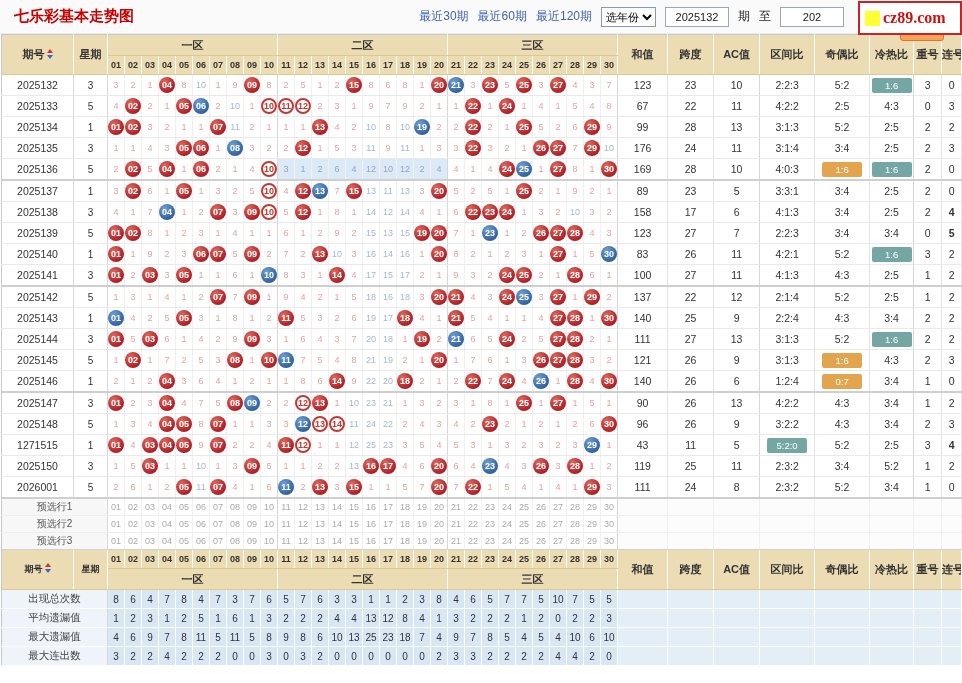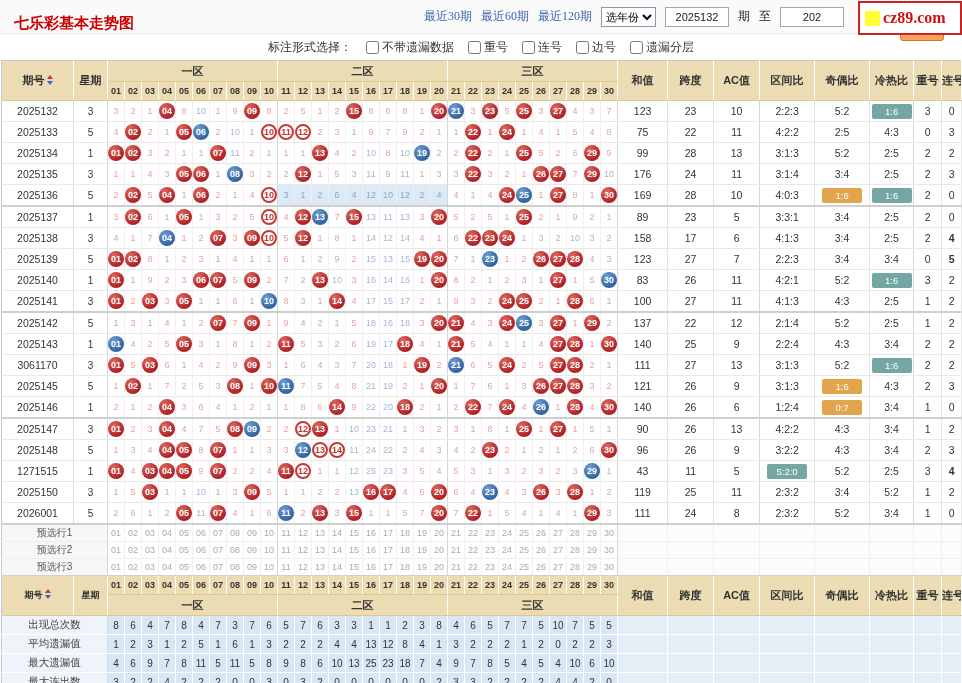--- a/index.html
+++ b/index.html
@@ -1,21 +1,21 @@
 <!DOCTYPE html>
 <html><head>
 <meta charset="utf-8">
 <style>
   html,body{margin:0;padding:0;background:#fff;}
   .page{position:relative;width:962px;height:683px;overflow:hidden;font-family:"Liberation Sans",sans-serif;background:#fff;}
   
-  .topbar{position:relative;height:33px;background:#fafafa;border-bottom:1px solid #e9e9e9;display:flex;align-items:flex-end;}
+  .topbar{position:relative;height:33px;background:#fafafa;border-bottom:1px solid #e9e9e9;display:flex;align-items:center;}
   .title{color:#cc0000;font-size:15px;font-weight:bold;margin-left:14px;}
   .controls{position:absolute;right:118px;top:0;height:33px;display:flex;align-items:center;gap:9px;}
-  .lnk{color:#3f62b3;font-size:12px;text-decoration:none;cursor:pointer;white-space:nowrap;font-family:Liberation Serif, serif;}
+  .lnk{color:#3f62b3;font-size:12px;text-decoration:none;cursor:pointer;white-space:nowrap;}
   .yearsel{font-size:11px;height:20px;border:1px solid #8a9bb0;background:#fff;}
   .numinput{width:58px;height:16px;border:1px solid #9aa7b5;font-size:11px;text-align:center;color:#222;padding:1px 2px;}
   .plain{font-size:12px;color:#222;white-space:nowrap;}
   .go-btn{position:absolute;right:18px;top:22px;width:42px;height:17px;background:#f5a35b;border:1px solid #d9762c;border-radius:3px;z-index:1;}
   .logo{position:absolute;right:0;top:1px;width:100px;height:30px;background:#fff;border:2px solid #cc2222;z-index:2;display:flex;align-items:center;}
   .logo .sq{width:15px;height:15px;background:#ffff33;margin:0 3px 0 5px;}
   .logo .txt{color:#cc1111;font-family:"Liberation Serif",serif;font-weight:bold;font-size:16px;}
   
   .optbar{height:26px;display:flex;align-items:center;justify-content:center;gap:14px;font-size:12px;color:#333;background:#fff;}
   .optbar label{display:flex;align-items:center;gap:3px;cursor:pointer;}
@@ -79,43 +79,20 @@
       <span class="plain">至</span>
       <input class="numinput" value="202" style="">
     </div>
     <div class="go-btn"></div>
     <div class="logo">
       <span class="sq"></span>
       <span class="txt">cz89.com</span>
     </div>
   </div>
 
-  <div class="optbar">
-    <span>标注形式选择：</span>
-    <label>
-        <input type="checkbox" style="">
-        <span>不带遗漏数据</span>
-      </label>
-    <label>
-        <input type="checkbox" style="">
-        <span>重号</span>
-      </label>
-    <label>
-        <input type="checkbox" style="">
-        <span>连号</span>
-      </label>
-    <label>
-        <input type="checkbox" style="">
-        <span>边号</span>
-      </label>
-    <label>
-        <input type="checkbox" style="">
-        <span>遗漏分层</span>
-      </label>
-  </div>
 
   <div id="tablewrap">
       <table>
         <colgroup>
           <col style="width: 72px;">
           <col style="width: 34px;">
           <col style="width: 17px;">
           <col style="width: 17px;">
           <col style="width: 17px;">
           <col style="width: 17px;">
@@ -272,21 +249,21 @@
             <td class="m">1</td>
             <td><span class="ball r">22</span></td>
             <td class="m">1</td>
             <td><span class="ball r">24</span></td>
             <td class="m">1</td>
             <td class="m">4</td>
             <td class="m">1</td>
             <td class="m">5</td>
             <td class="m">4</td>
             <td class="m zr">8</td>
-            <td class="st">75</td>
+            <td class="st">67</td>
             <td class="st">22</td>
             <td class="st stb">11</td>
             <td class="st">4:2:2</td>
             <td class="st">2:5</td>
             <td class="st stb">4:3</td>
             <td class="st">0</td>
             <td class="st ">3</td>
           </tr>
           <tr>
             <td class="c-issue">2025134</td>
@@ -702,21 +679,21 @@
             <td class="st">140</td>
             <td class="st">25</td>
             <td class="st stb">9</td>
             <td class="st">2:2:4</td>
             <td class="st">4:3</td>
             <td class="st stb">3:4</td>
             <td class="st">2</td>
             <td class="st ">2</td>
           </tr>
           <tr>
-            <td class="c-issue">3061170</td>
+            <td class="c-issue">2025144</td>
             <td class="c-week">3</td>
             <td><span class="ball r">01</span></td>
             <td class="m">5</td>
             <td><span class="ball r">03</span></td>
             <td class="m">6</td>
             <td class="m">1</td>
             <td class="m">4</td>
             <td class="m">2</td>
             <td class="m">9</td>
             <td><span class="ball r">09</span></td>

